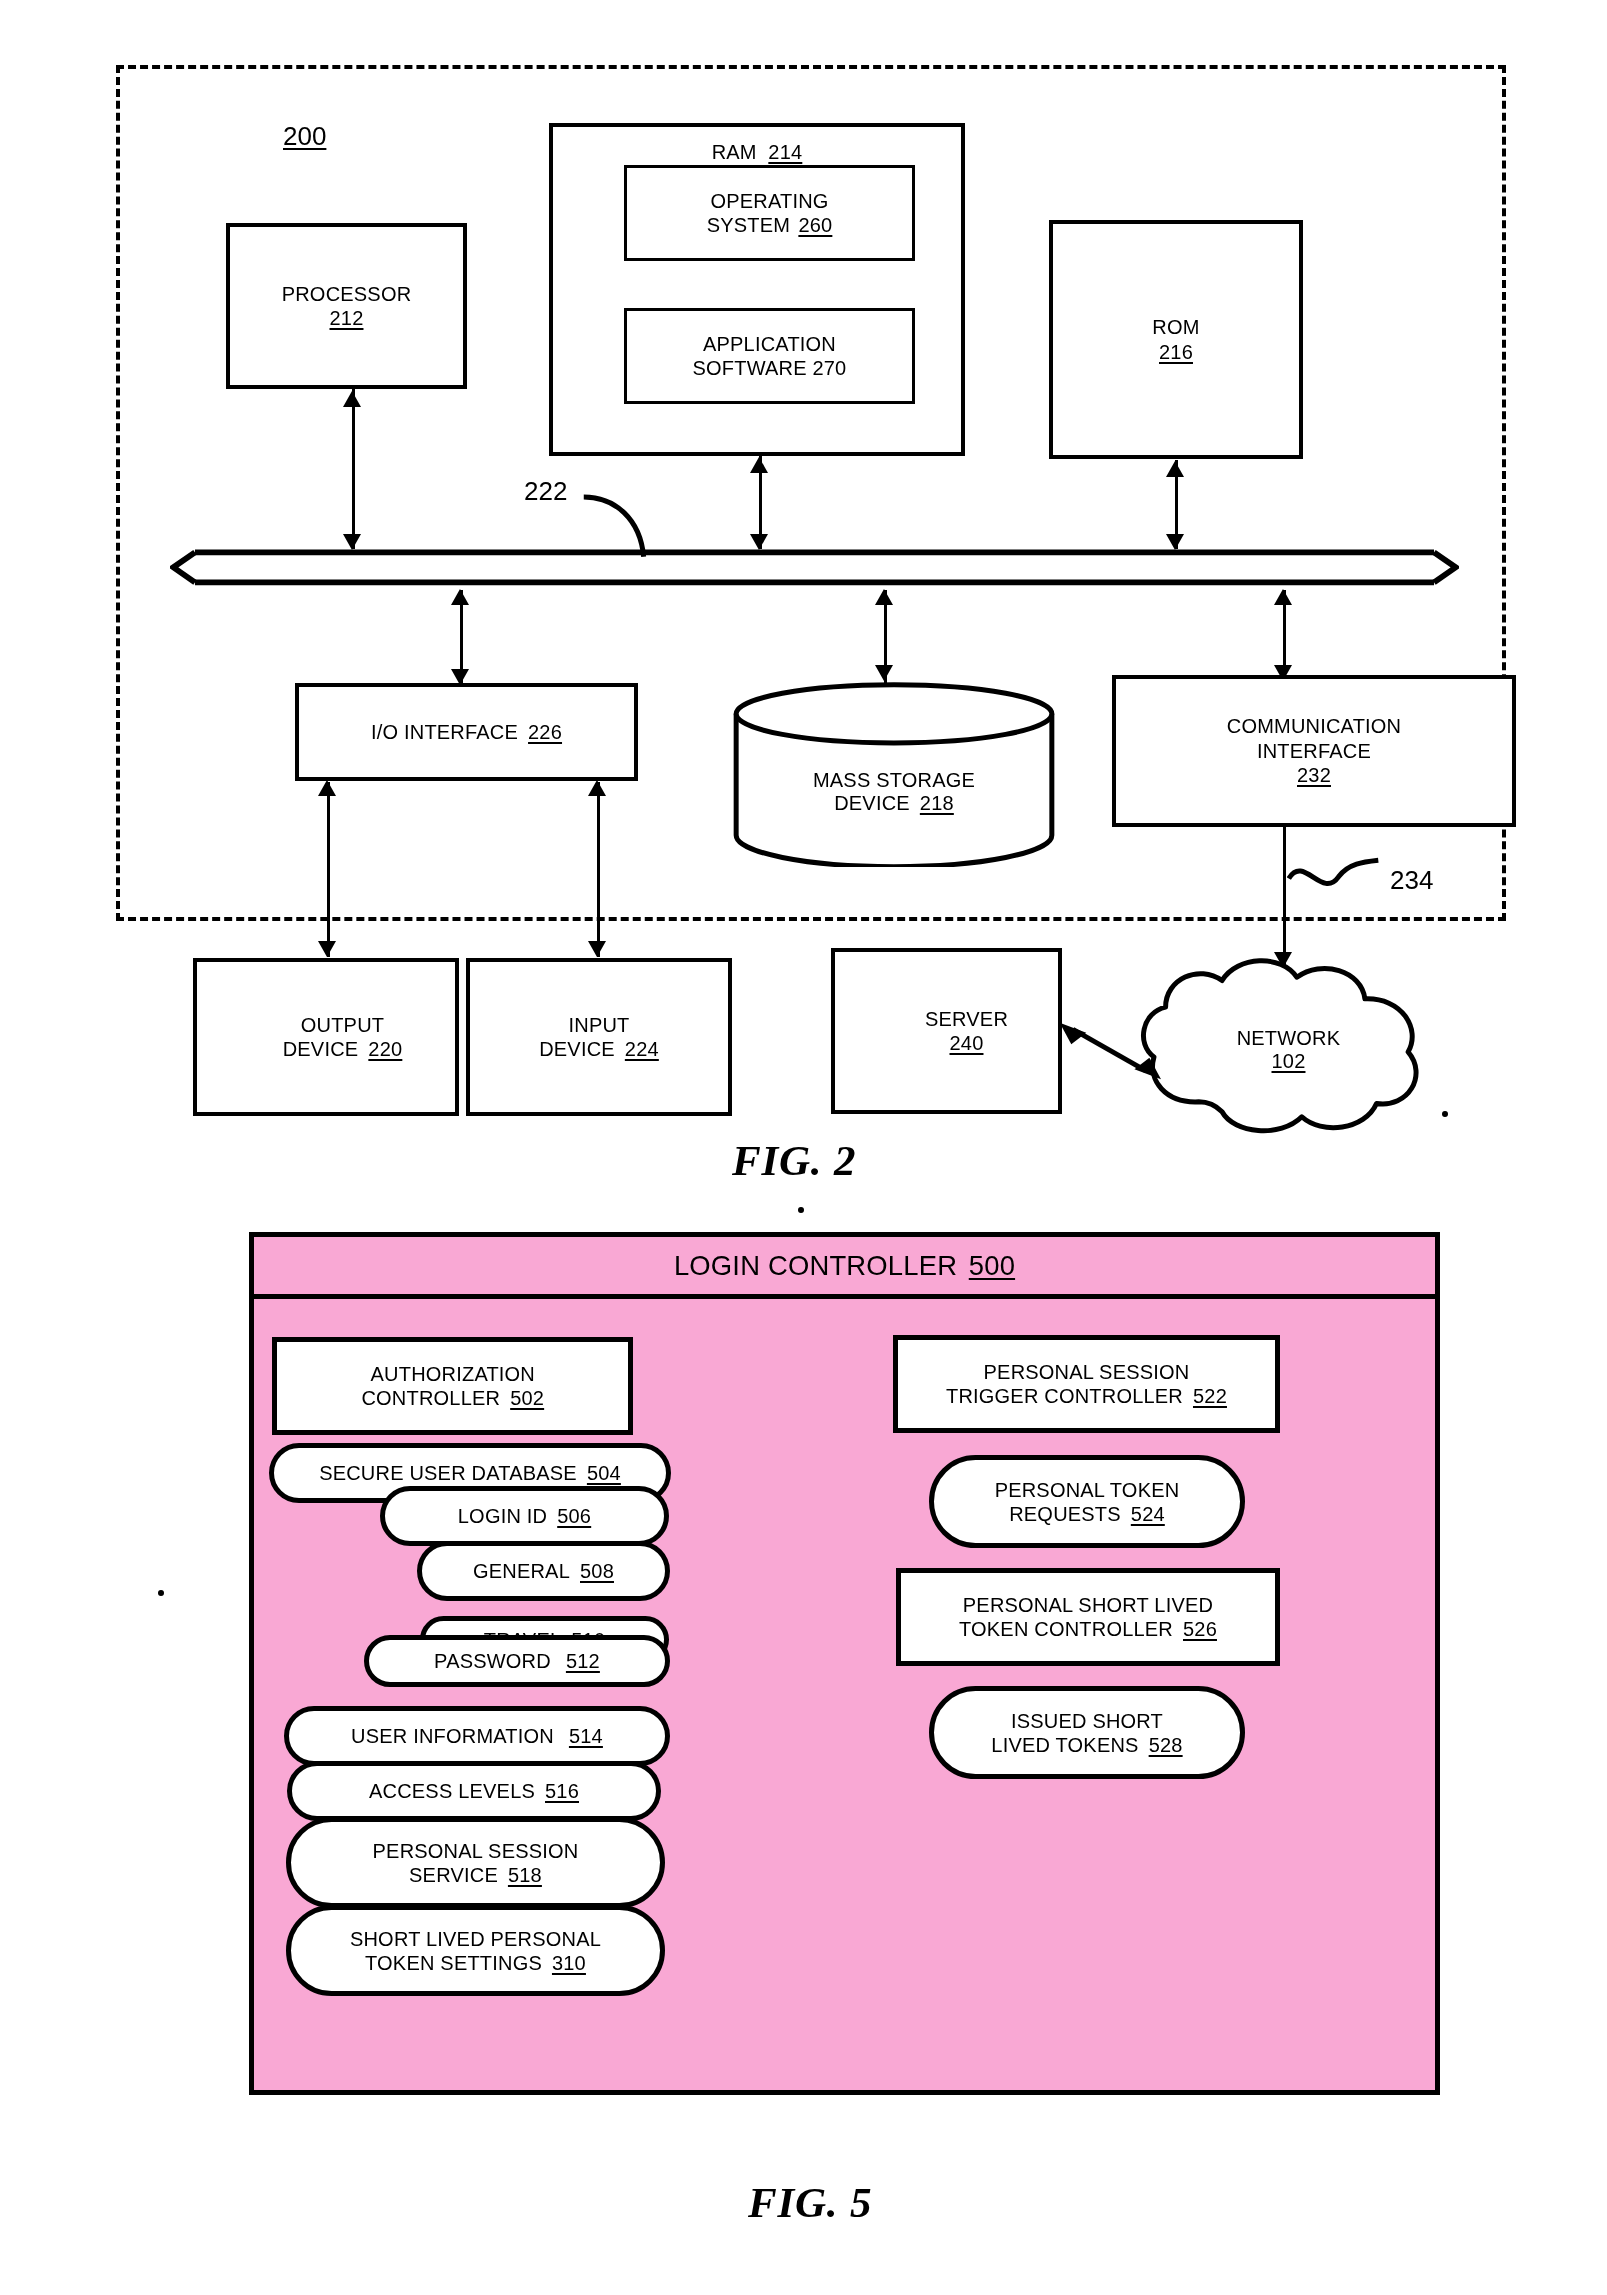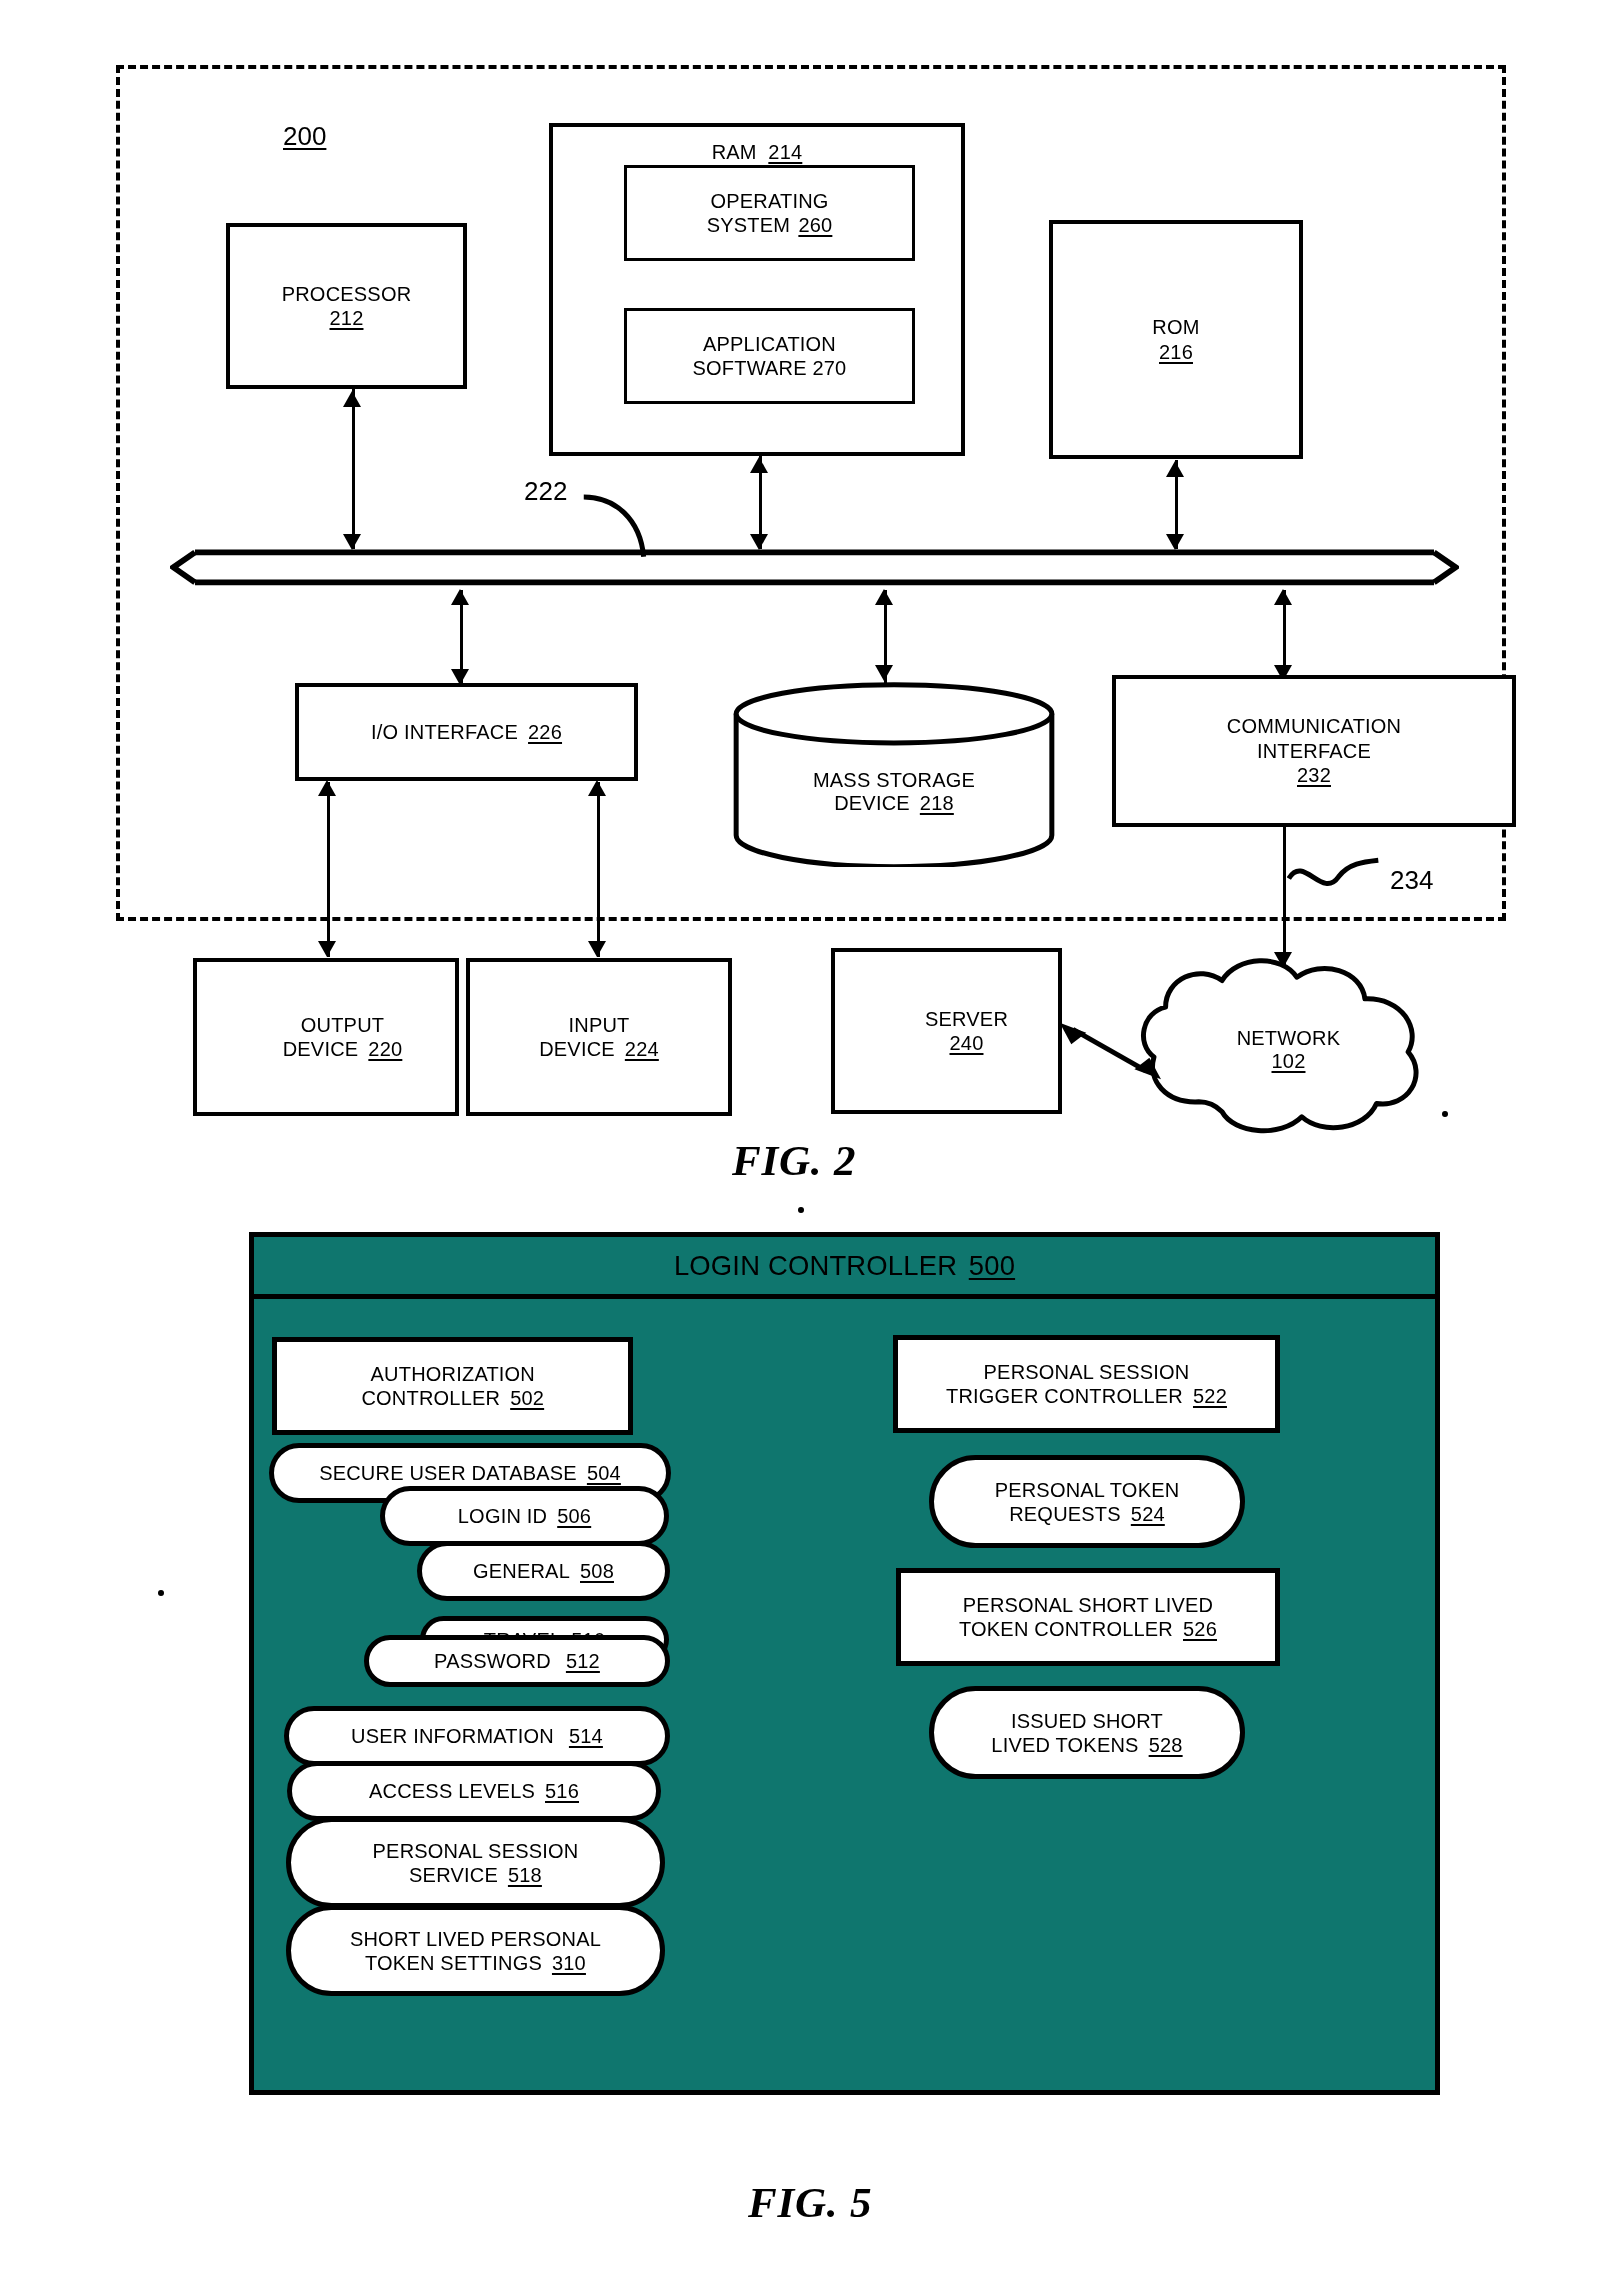--- a/index.html
+++ b/index.html
@@ -86,21 +86,21 @@
   .arrowhead-up   { border-bottom: 16.6px solid #000; }
 
   
   #bus-wrap { position: absolute; left: 170px; top: 549px; width: 1289px; height: 40px; }
 
   
   #fig5-outer {
     left: 249px; top: 1232px;
     width: 1191px; height: 863px;
     border: 5px solid #000;
-    background: #0f766e;
+    background: #f9a8d4;
   }
   #fig5-title-bar {
     left: 0; top: 0;
     width: 100%; height: 62px;
     border-bottom: 5px solid #000;
     display: flex; align-items: center; justify-content: center;
   }
 
   .oval {
     border: 5px solid #000;

